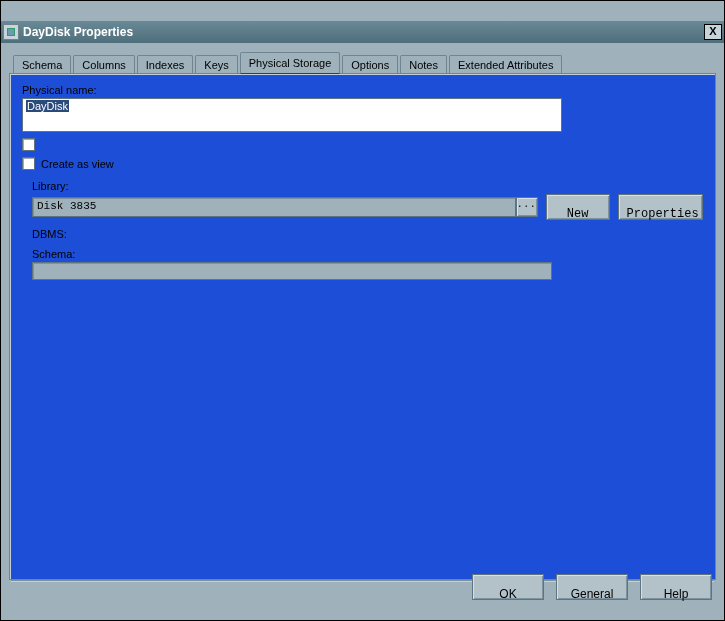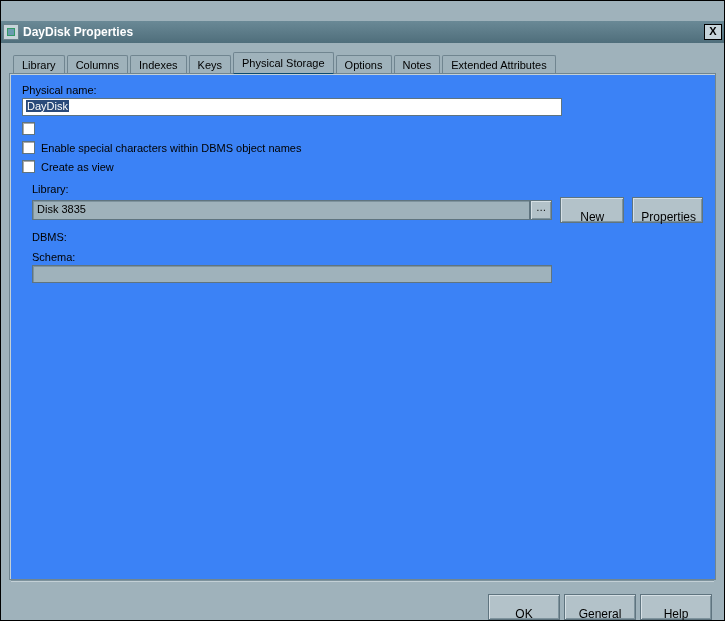--- a/index.html
+++ b/index.html
@@ -90,30 +90,30 @@
     background: #9fb2bb;
     border-bottom: 1px solid #0c4a6e;
     z-index: 3;
     padding-top:4px;
     padding-bottom:4px;
     top:1px;
   }
   .tab-body {
     flex:1;
     border: 1px solid #708590;
-    background: #3b82f6;
+    background: #1d4ed8;
     padding: 10px 12px;
     box-shadow: inset 1px 1px 0 #c3d0d6;
     position:relative;
   }
   .form-row { margin-bottom: 6px; }
   .label { margin-bottom: 2px; }
   .text-input {
     width: 100%;
-    height: 18px;
+    height: 34px;
     border: 1px solid #5f747f;
     background: #fff;
     padding: 1px 3px;
     font-family: inherit;
     font-size: 11px;
     outline:none;
   }
   .text-input.selected {
     background:#fff;
   }
@@ -141,20 +141,21 @@
     background:#fff;
     margin-right:6px;
     box-shadow: inset 1px 1px 0 #aaa;
     cursor:pointer;
   }
   .subgroup{ margin-left:10px; margin-top:10px;}
   .lib-row{
     display:flex;
     align-items:center;
     gap:8px;
+    font-family:Liberation Mono, monospace;
   }
   .lib-input-wrap{
     display:flex;
     width:540px;
   }
   .lib-input{
     flex:1;
     height:20px;
     border:1px solid #5f747f;
     background:#9fb2bb;
@@ -179,23 +180,23 @@
     background:#b3c2c9;
     box-shadow: inset 1px 1px 0 #d6e0e5, inset -1px -1px 0 #7e939d;
     cursor:pointer;
     padding:12px 8px;
     font-family:inherit;
     font-size:12px;
   }
   .bottom-bar{
     position:absolute;
     right:12px;
-    bottom:0;
-    display:flex;
-    gap:4px;
+    bottom:20px;
+    display:flex;
+    gap:12px;
   }
   .bottom-bar .win-btn{ min-width:72px; }
   .hr-above-bottom{
     position:absolute;
     left:10px; right:10px;
     bottom:38px;
     height:0;
     border-top:1px solid #7e939d;
     border-bottom:1px solid #c3d0d6;
   }
@@ -209,44 +210,40 @@
 <div class="window">
   <div class="titlebar">
     <span class="ticon"></span>
     <span class="title-text">DayDisk Properties</span>
     <div class="close-btn">X</div>
   </div>
 
   <div class="client">
     <div class="tab-panel-wrap">
       <div class="tabs">
-        <div class="tab">Library</div>
+        <div class="tab">Schema</div>
         <div class="tab">Columns</div>
         <div class="tab">Indexes</div>
         <div class="tab">Keys</div>
         <div class="tab active">Physical Storage</div>
         <div class="tab">Options</div>
         <div class="tab">Notes</div>
         <div class="tab">Extended Attributes</div>
       </div>
 
       <div class="tab-body">
         <div class="form-row">
           <div class="label">Physical name:</div>
           <div class="text-input selected physical-name-input">
             <span class="sel-text">DayDisk</span>
           </div>
         </div>
 
         <div class="check-row">
           <div class="checkbox"></div>
-        </div>
-        <div class="check-row">
-          <div class="checkbox"></div>
-          <span>Enable special characters within DBMS object names</span>
         </div>
         <div class="check-row">
           <div class="checkbox"></div>
           <span>Create as view</span>
         </div>
 
         <div class="subgroup">
           <div class="label">Library:</div>
           <div class="lib-row">
             <div class="lib-input-wrap">

